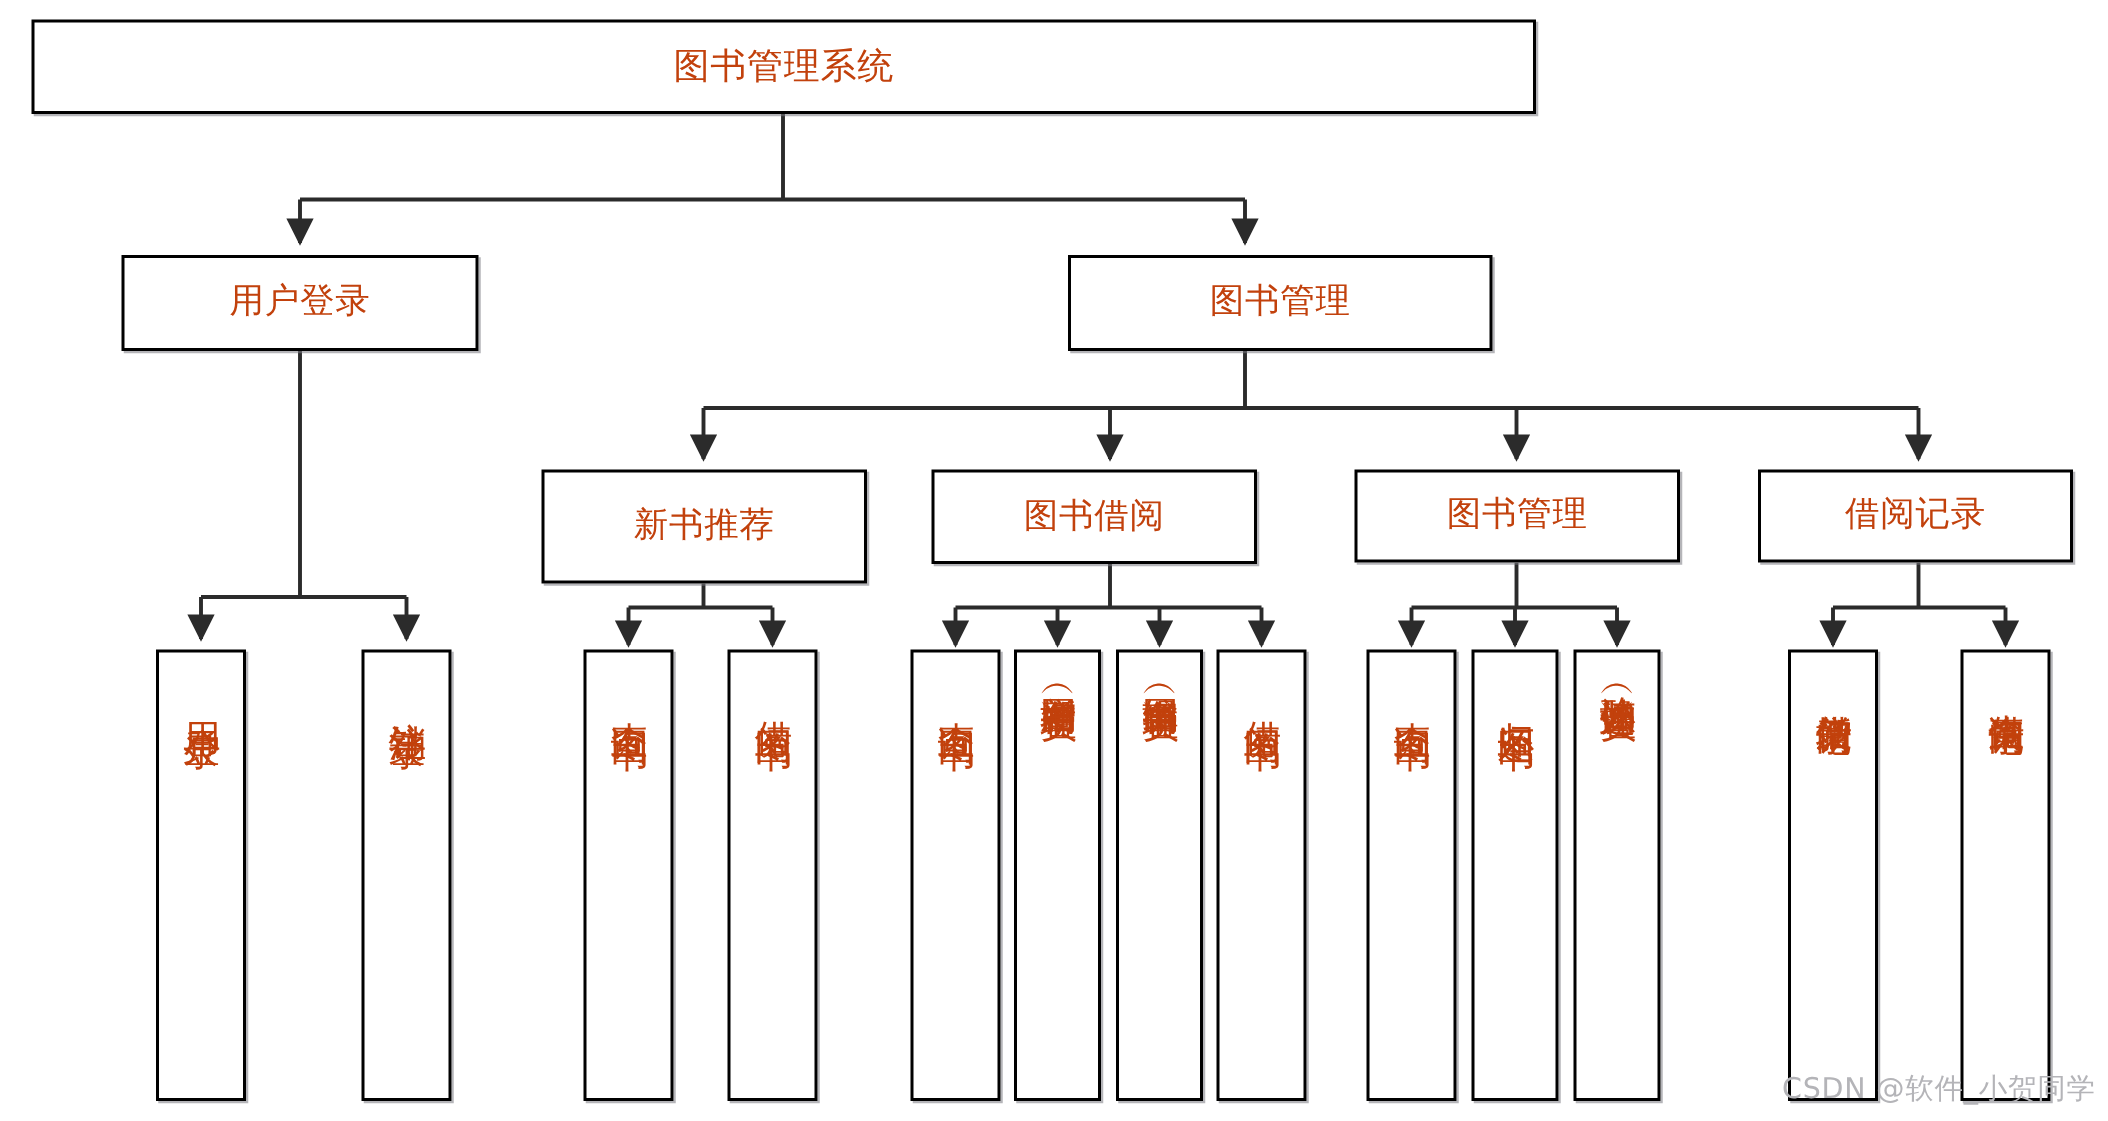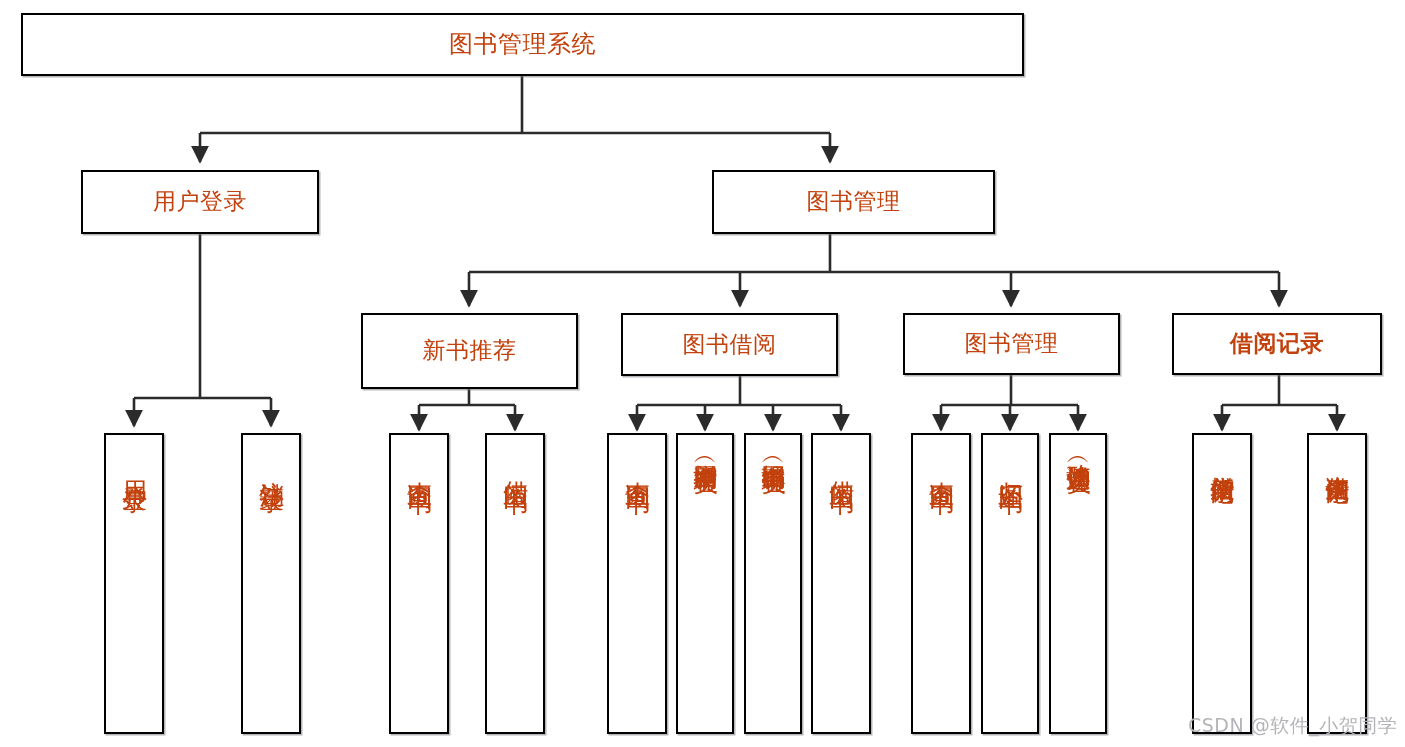--- a/index.html
+++ b/index.html
@@ -146,21 +146,21 @@
 
   <div class="node h" style="left:361px; top:313px; width:217px; height:76px;">
     <span class="label">新书推荐</span>
   </div>
   <div class="node h" style="left:621px; top:313px; width:217px; height:63px;">
     <span class="label">图书借阅</span>
   </div>
   <div class="node h" style="left:903px; top:313px; width:217px; height:62px;">
     <span class="label">图书管理</span>
   </div>
-  <div class="node h" style="left:1172px; top:313px; width:210px; height:62px;font-weight:bold;">
+  <div class="node h" style="left:1172px; top:313px; width:210px; height:62px;">
     <span class="label">借阅记录</span>
   </div>
 
   <div class="node v" style="left:104px; top:433px; width:60px; height:301px;">
     <span class="label">用户登录</span>
   </div>
   <div class="node v" style="left:241px; top:433px; width:60px; height:301px;">
     <span class="label">注销登录</span>
   </div>
 

